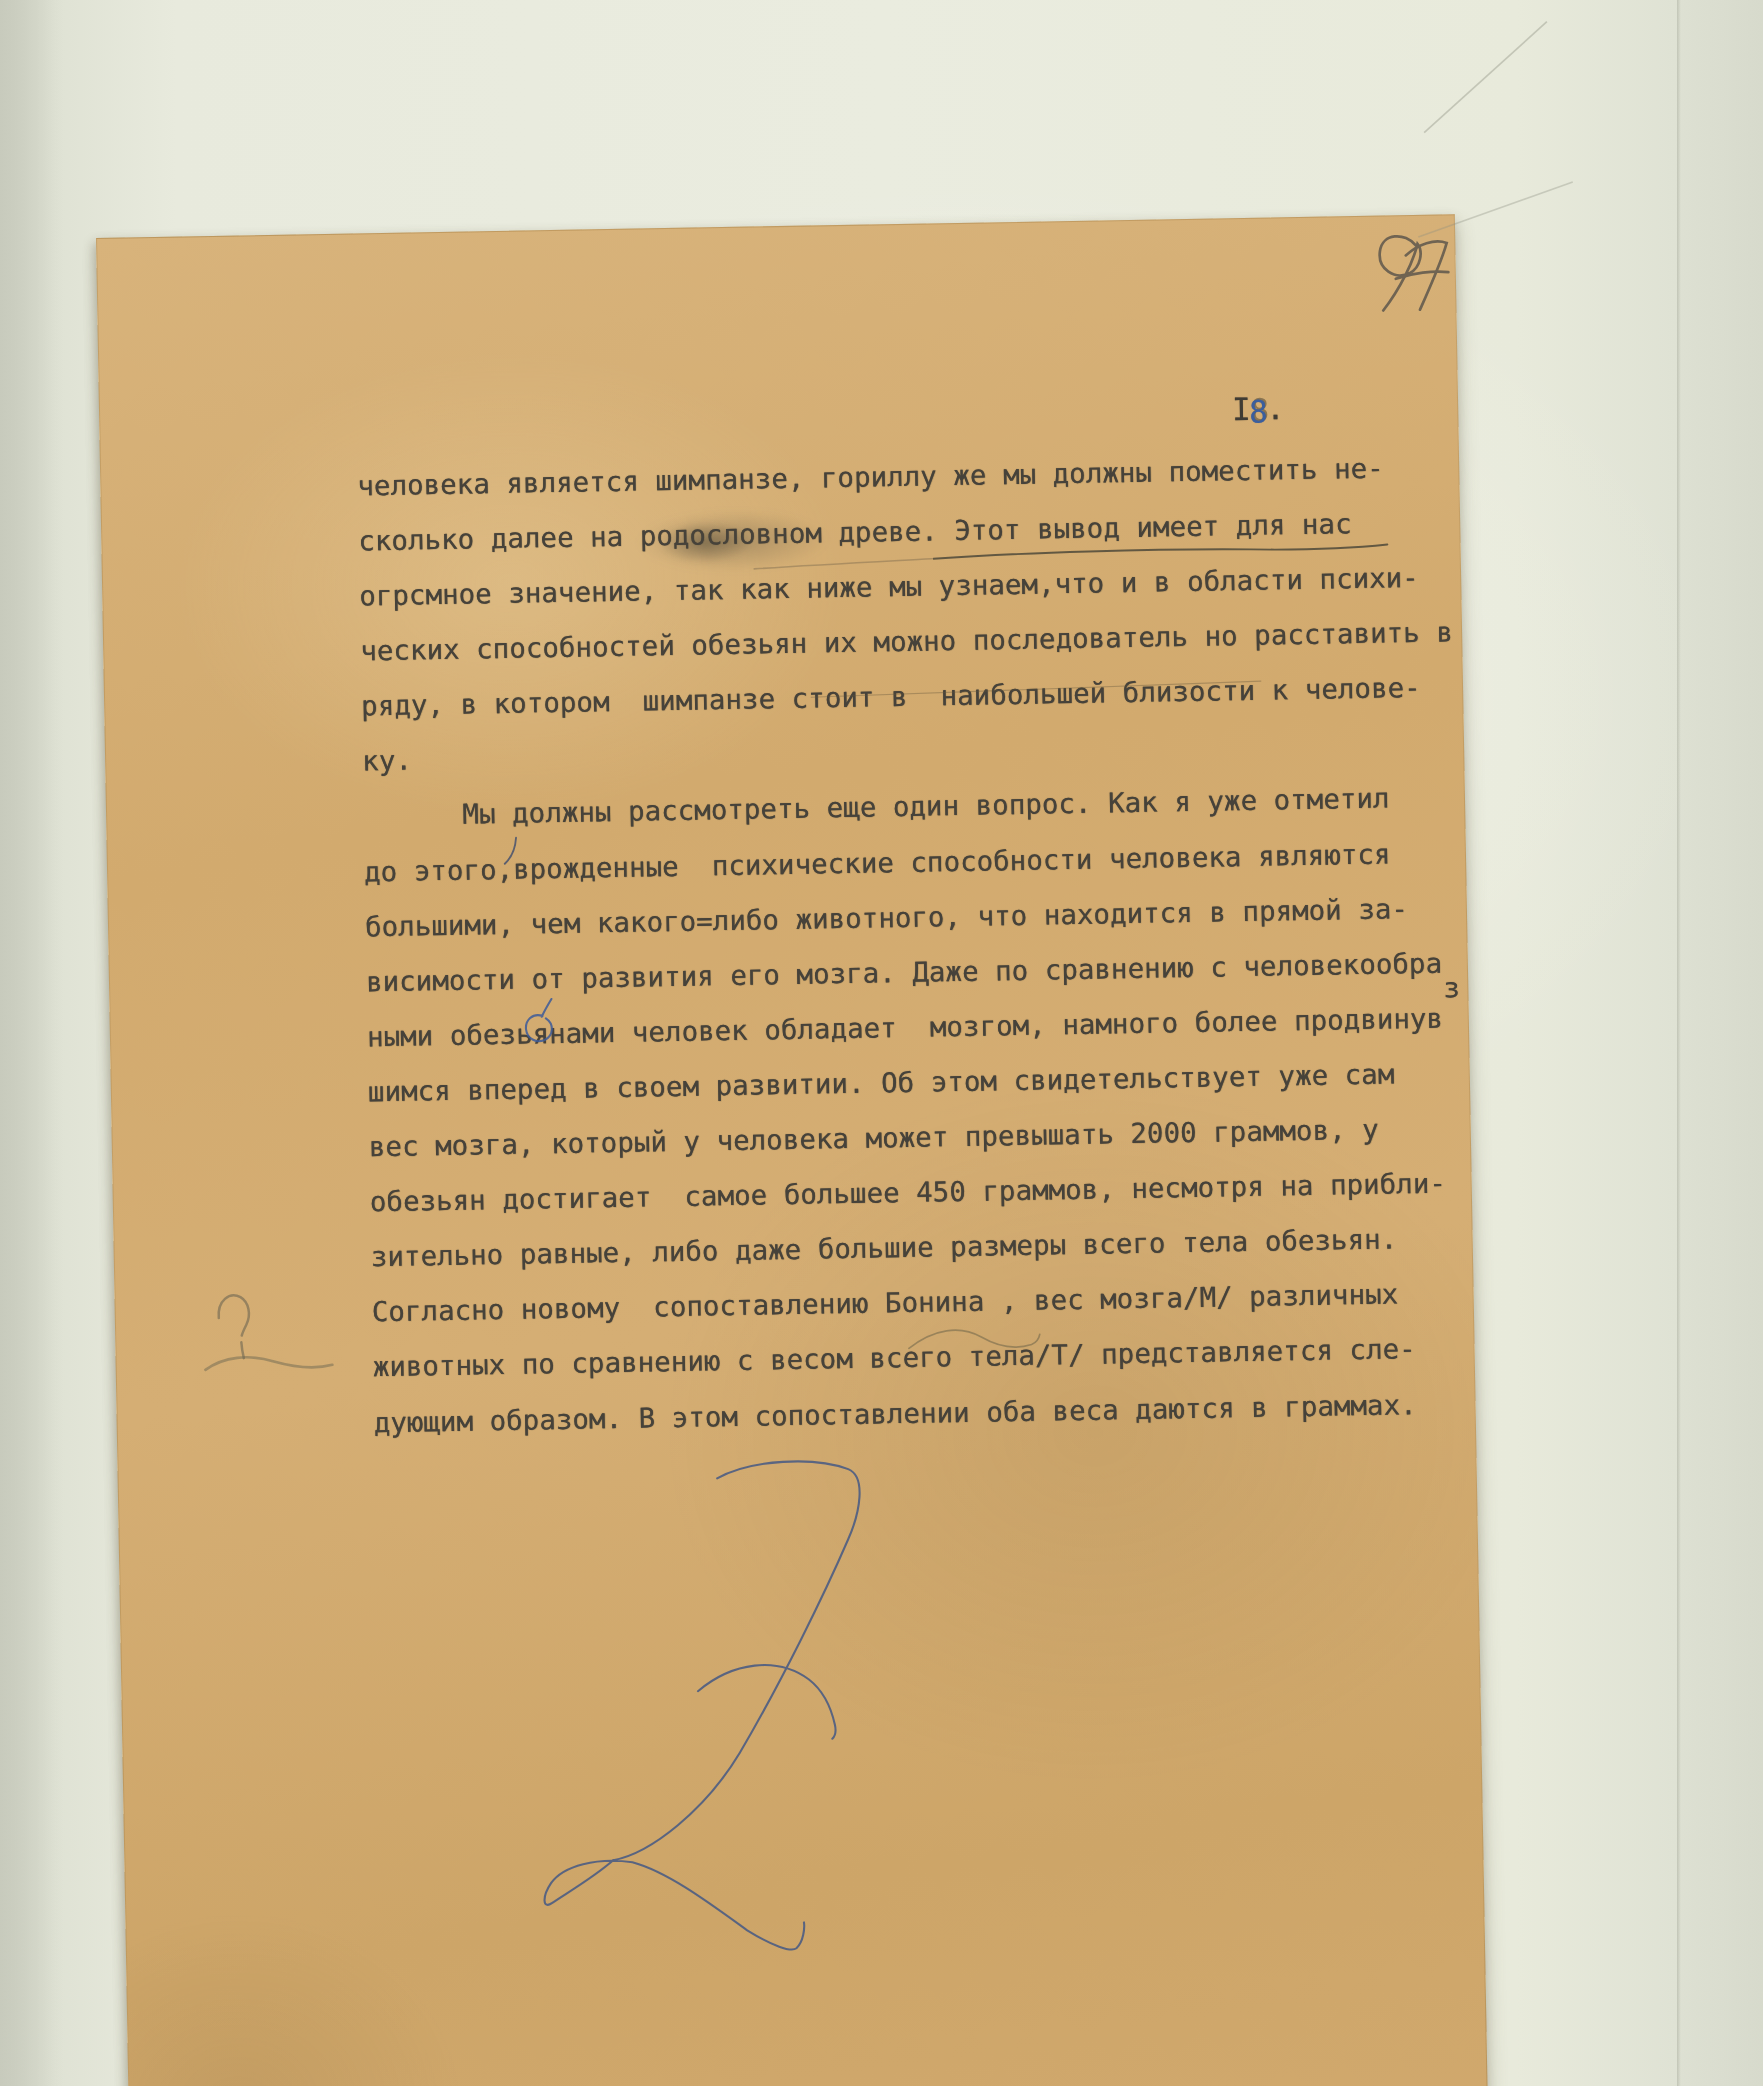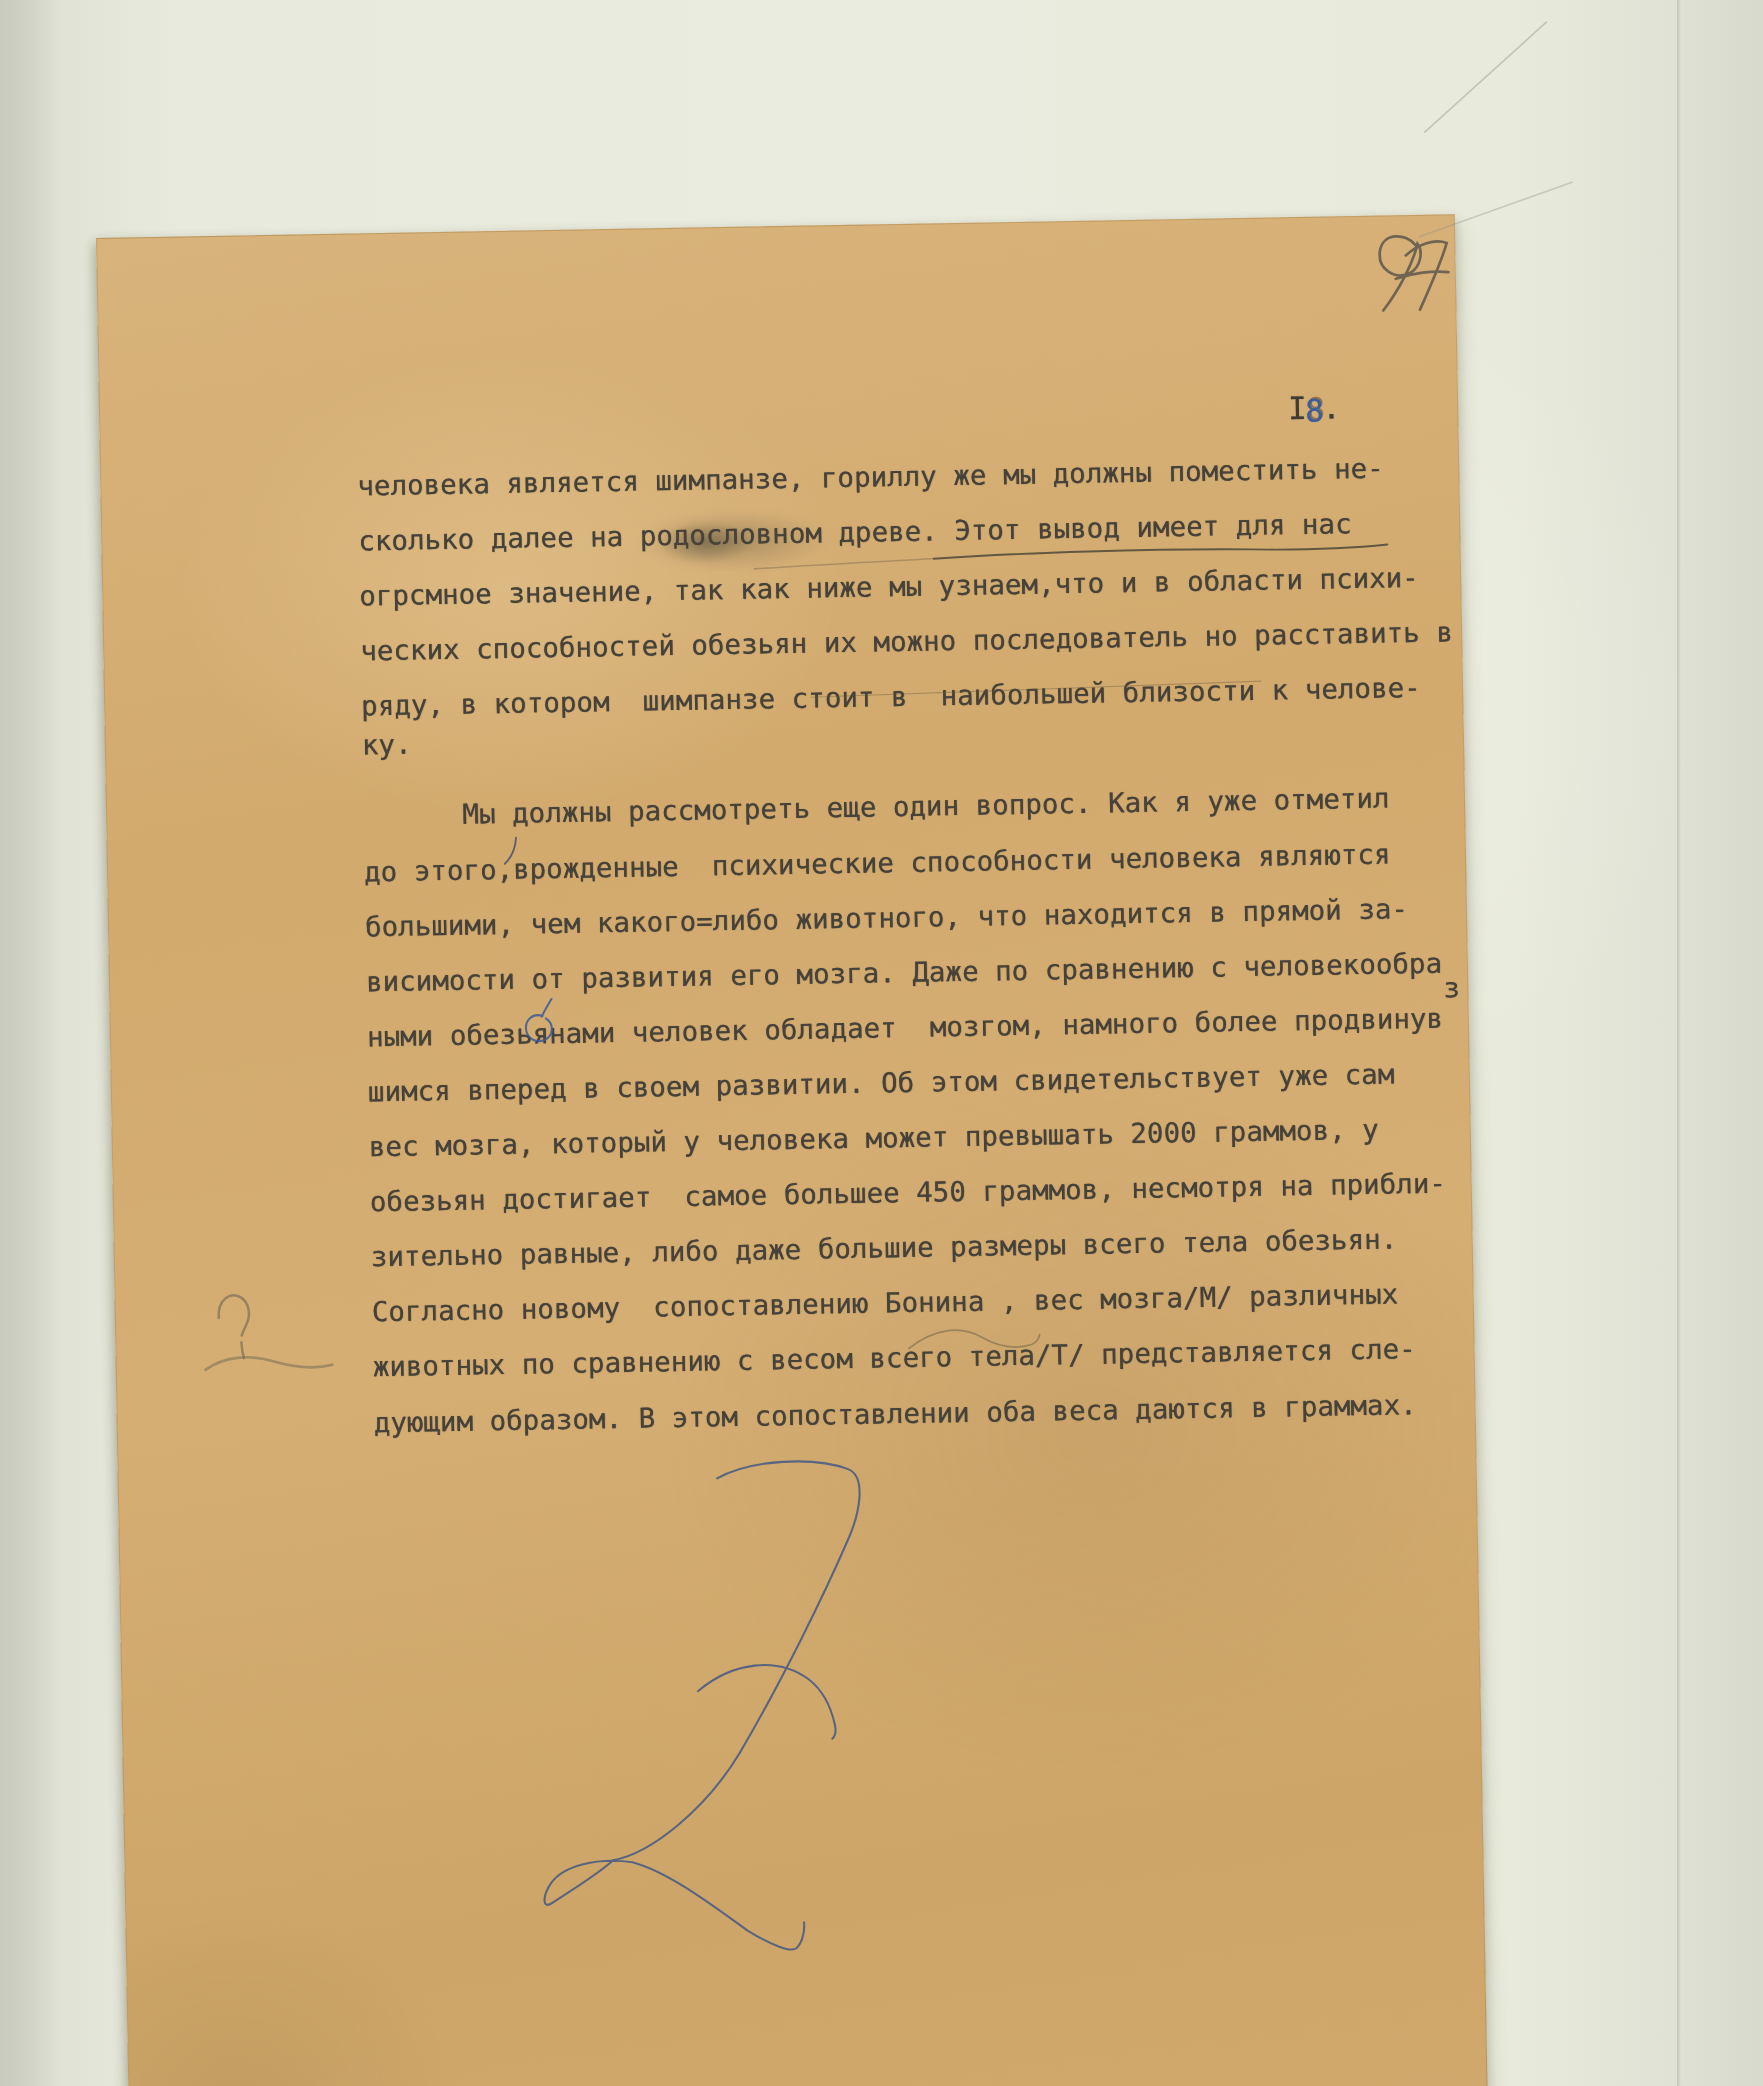--- a/index.html
+++ b/index.html
@@ -47,21 +47,21 @@
     color:#46423a;
     text-shadow:0 0 0.8px rgba(64,60,50,.72), 0.6px 0.4px 0 rgba(64,60,50,.16);
   }
   .dropped{
     position:absolute;left:1333px;top:759px;
     font-size:27.5px;line-height:27.5px;color:#46423a;
     text-shadow:0 0 0.8px rgba(64,60,50,.72);
   }
   
   .pagenum{
-    position:absolute;left:1188px;top:175px;
+    position:absolute;left:1132px;top:175px;
     font-size:31px;line-height:31px;letter-spacing:-1.7px;color:#403c34;
     text-shadow:0 0 0.8px rgba(60,56,46,.7);
   }
   .pagenum .blue8{
     color:#3b5e9d;display:inline-block;transform:translateY(2.9px);
     text-shadow:1.3px -1.7px 0 rgba(52,48,40,.45), 0 0 0.8px rgba(45,75,140,.45);
   }
   
   .smudge1{
     position:absolute;left:497px;top:270px;width:267px;height:86px;border-radius:50%;
@@ -90,21 +90,21 @@
   <div class="pagenum"><span>I</span><span class="blue8">8</span><span>.</span></div>
 
   <div class="smudge1"></div>
   <div class="smudge2"></div>
 
   <div class="tline" style="top:238px">человека является шимпанзе, гориллу же мы должны поместить не-</div>
   <div class="tline" style="top:293px">сколько далее на родословном древе. Этот вывод имеет для нас</div>
   <div class="tline" style="top:348px">огрсмное значение, так как ниже мы узнаем,что и в области психи-</div>
   <div class="tline" style="top:403px">ческих способностей обезьян их можно последователь но расставить в</div>
   <div class="tline" style="top:458px">ряду, в котором  шимпанзе стоит в  наибольшей близости к челове-</div>
-  <div class="tline" style="top:497px">ку.</div>
+  <div class="tline" style="top:513px">ку.</div>
   <div class="tline" style="top:568px">      Мы должны рассмотреть еще один вопрос. Как я уже отметил</div>
   <div class="tline" style="top:624px">до этого,врожденные  психические способности человека являются</div>
   <div class="tline" style="top:679px">большими, чем какого=либо животного, что находится в прямой за-</div>
   <div class="tline" style="top:734px">висимости от развития его мозга. Даже по сравнению с человекообра</div>
   <div class="tline" style="top:789px">ными обезьянами человек обладает  мозгом, намного более продвинув</div>
   <div class="tline" style="top:844px">шимся вперед в своем развитии. Об этом свидетельствует уже сам</div>
   <div class="tline" style="top:899px">вес мозга, который у человека может превышать 2000 граммов, у</div>
   <div class="tline" style="top:954px">обезьян достигает  самое большее 450 граммов, несмотря на прибли-</div>
   <div class="tline" style="top:1009px">зительно равные, либо даже большие размеры всего тела обезьян.</div>
   <div class="tline" style="top:1064px">Согласно новому  сопоставлению Бонина , вес мозга/М/ различных</div>

